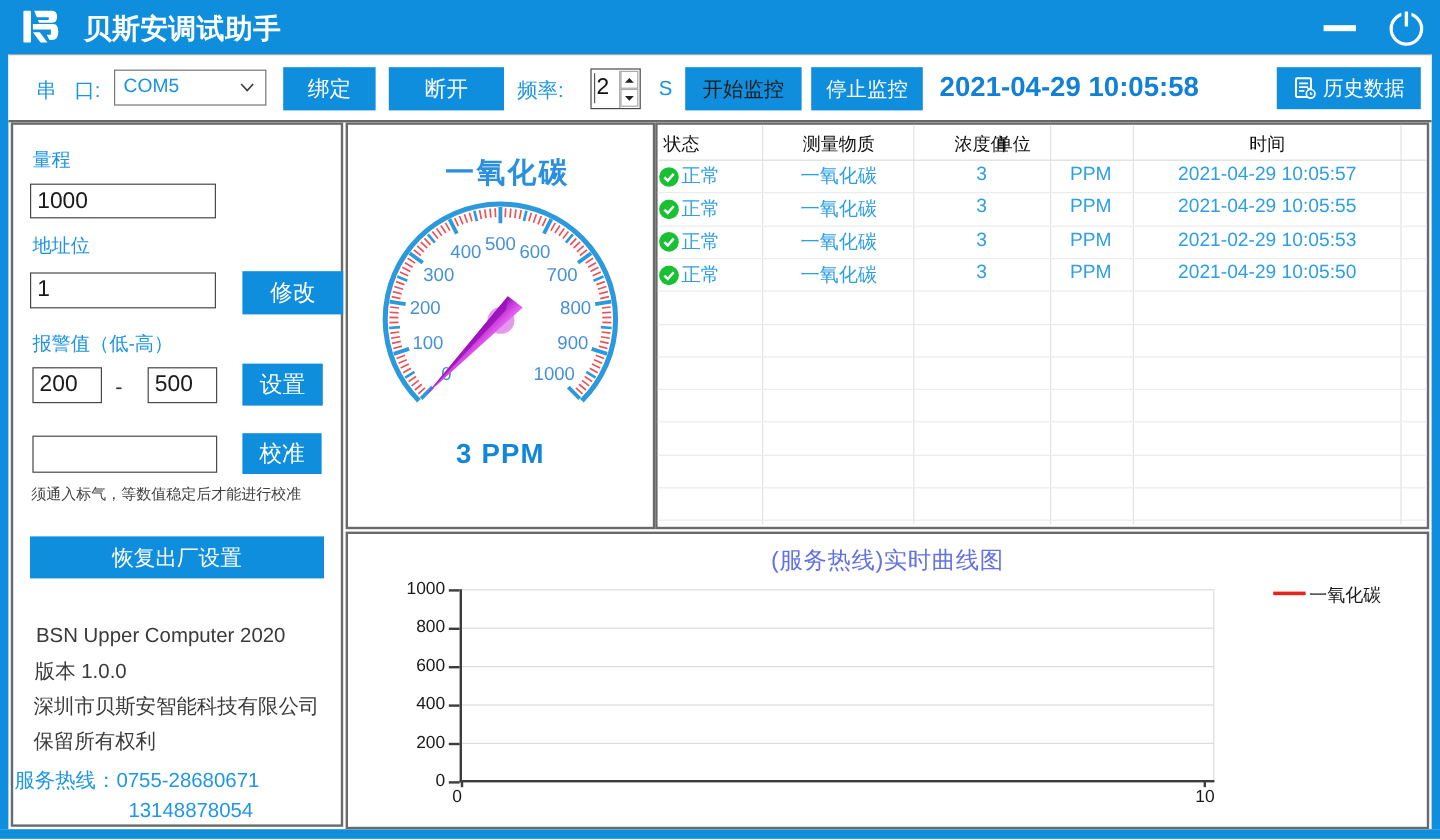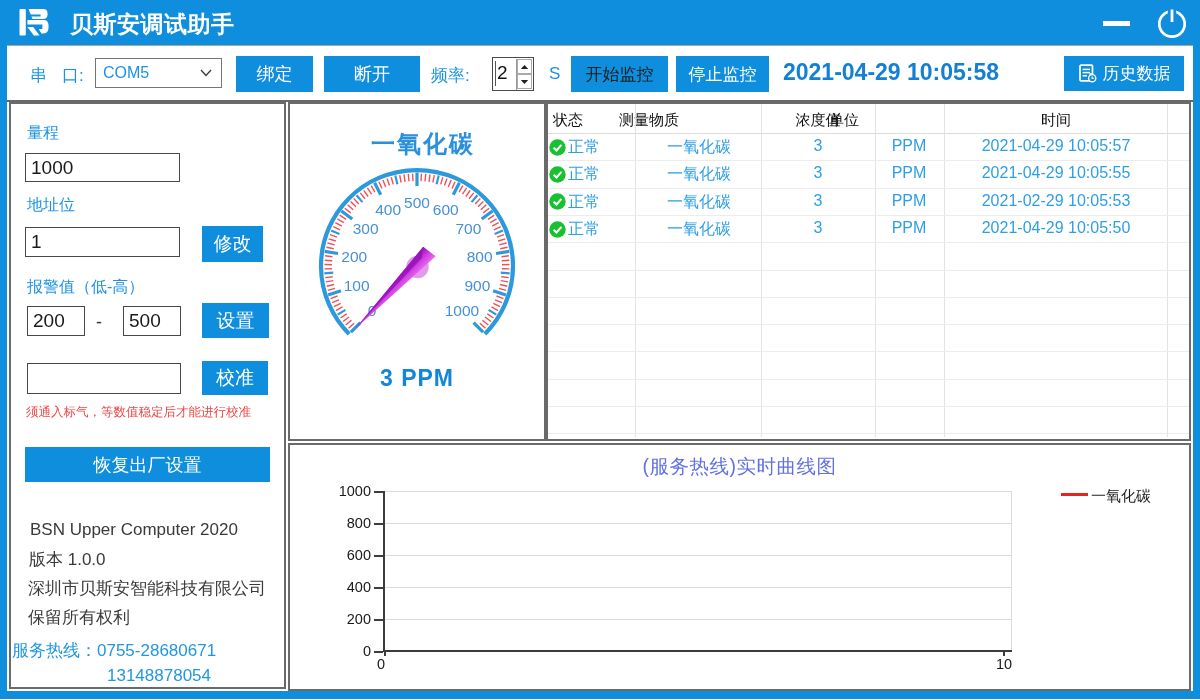--- a/index.html
+++ b/index.html
@@ -82,29 +82,29 @@
       <path d="M14.2,12.6 v1.8 h1.5" fill="none" stroke="#fff" stroke-width="1.1"></path>
     </svg>
 <span>历史数据</span>
   </div>
 
 <div class="panel" style="left:9px;top:102px;width:277px;height:587px"></div>
 <div class="lbl" style="left:27px;top:123px;font-size:16px">量程</div>
 <div class="inp" style="left:25px;top:153px;width:155px;height:29px">1000</div>
 <div class="lbl" style="left:27px;top:195px;font-size:16px">地址位</div>
 <div class="inp" style="left:25px;top:227px;width:155px;height:30px">1</div>
-<div class="btn" style="left:202px;top:226px;width:61px;height:36px;font-size:19px">修改</div>
+<div class="btn" style="left:202px;top:226px;width:84px;height:36px;font-size:19px">修改</div>
 <div class="lbl" style="left:27px;top:277px;font-size:16px">报警值（低-高）</div>
 <div class="inp" style="left:27px;top:306px;width:58px;height:30px">200</div>
 <div class="abs" style="left:96px;top:312px;font-size:18px;color:#333">-</div>
 <div class="inp" style="left:123px;top:306px;width:58px;height:30px">500</div>
 <div class="btn" style="left:202px;top:303px;width:67px;height:35px;font-size:19px">设置</div>
 <div class="inp" style="left:27px;top:363px;width:154px;height:31px"></div>
 <div class="btn" style="left:202px;top:361px;width:66px;height:34px;font-size:19px">校准</div>
-<div class="abs" style="left:26px;top:404px;font-size:12.5px;color:#ef4444;white-space:nowrap">须通入标气，等数值稳定后才能进行校准</div>
+<div class="abs" style="left:26px;top:404px;font-size:12.5px;color:#404040;white-space:nowrap">须通入标气，等数值稳定后才能进行校准</div>
 <div class="btn" style="left:25px;top:447px;width:245px;height:35px;font-size:18px">恢复出厂设置</div>
 <div class="abs" style="left:30px;top:520px;font-size:17px;color:#3a3a3a">BSN Upper Computer 2020</div>
 <div class="abs" style="left:29px;top:548px;font-size:17px;color:#3a3a3a">版本 1.0.0</div>
 <div class="abs" style="left:28px;top:577px;font-size:17px;color:#3a3a3a">深圳市贝斯安智能科技有限公司</div>
 <div class="abs" style="left:28px;top:606px;font-size:17px;color:#3a3a3a">保留所有权利</div>
 <div class="abs" style="left:12px;top:639px;font-size:17px;color:#2097e3">服务热线：0755-28680671</div>
 <div class="abs" style="left:107px;top:666px;font-size:17px;color:#2097e3">13148878054</div>
 
 <div class="panel" style="left:288px;top:102px;width:258px;height:339px"></div>
 <div class="abs serif" style="left:294px;top:128px;width:258px;text-align:center;font-size:24px;font-weight:bold;color:#2a90dd;letter-spacing:2px">一氧化碳</div>
@@ -133,21 +133,21 @@
     </defs>
     <circle cx="129.5" cy="165" r="11.2" fill="#da70e8" opacity="0.72"></circle>
     <g transform="translate(129,164) rotate(134.5)">
       <polygon points="88.5,0 -20,-6.5 -18,9" fill="url(#ng)"></polygon>
       <polygon points="88.5,0 -18,9 -9,2.2" fill="#9a14ba" opacity="0.9"></polygon>
     </g>
   </svg>
 <div class="abs" style="left:288px;top:365px;width:258px;text-align:center;font-size:23px;font-weight:bold;color:#1287d9;letter-spacing:1px">3 PPM</div>
 <div class="panel" style="left:546px;top:102px;width:645px;height:339px"></div>
 <div class="abs" style="left:553px;top:111px;font-size:15px;color:#111">状态</div>
-<div class="abs" style="left:619px;top:111px;width:160px;font-size:15px;color:#111">测量物质</div>
+<div class="abs" style="left:619px;top:111px;width:160px;text-align:center;font-size:15px;color:#111">测量物质</div>
 <div class="abs" style="left:738px;top:111px;width:160px;text-align:center;font-size:15px;color:#111">浓度值</div>
 <div class="abs" style="left:829px;top:111px;width:160px;text-align:left;font-size:15px;color:#111">单位</div>
 <div class="abs" style="left:976px;top:111px;width:160px;text-align:center;font-size:15px;color:#111">时间</div>
 <div class="vline" style="left:635px;top:104px;height:333px"></div>
 <div class="vline" style="left:761px;top:104px;height:333px"></div>
 <div class="vline" style="left:875px;top:104px;height:333px"></div>
 <div class="vline" style="left:944px;top:104px;height:333px"></div>
 <div class="vline" style="left:1167px;top:104px;height:333px"></div>
 <div class="hline" style="left:548px;top:133px;width:641px;background:#dcdcdc"></div>
 <div class="hline" style="left:548px;top:160px;width:641px;background:#ececec"></div>

